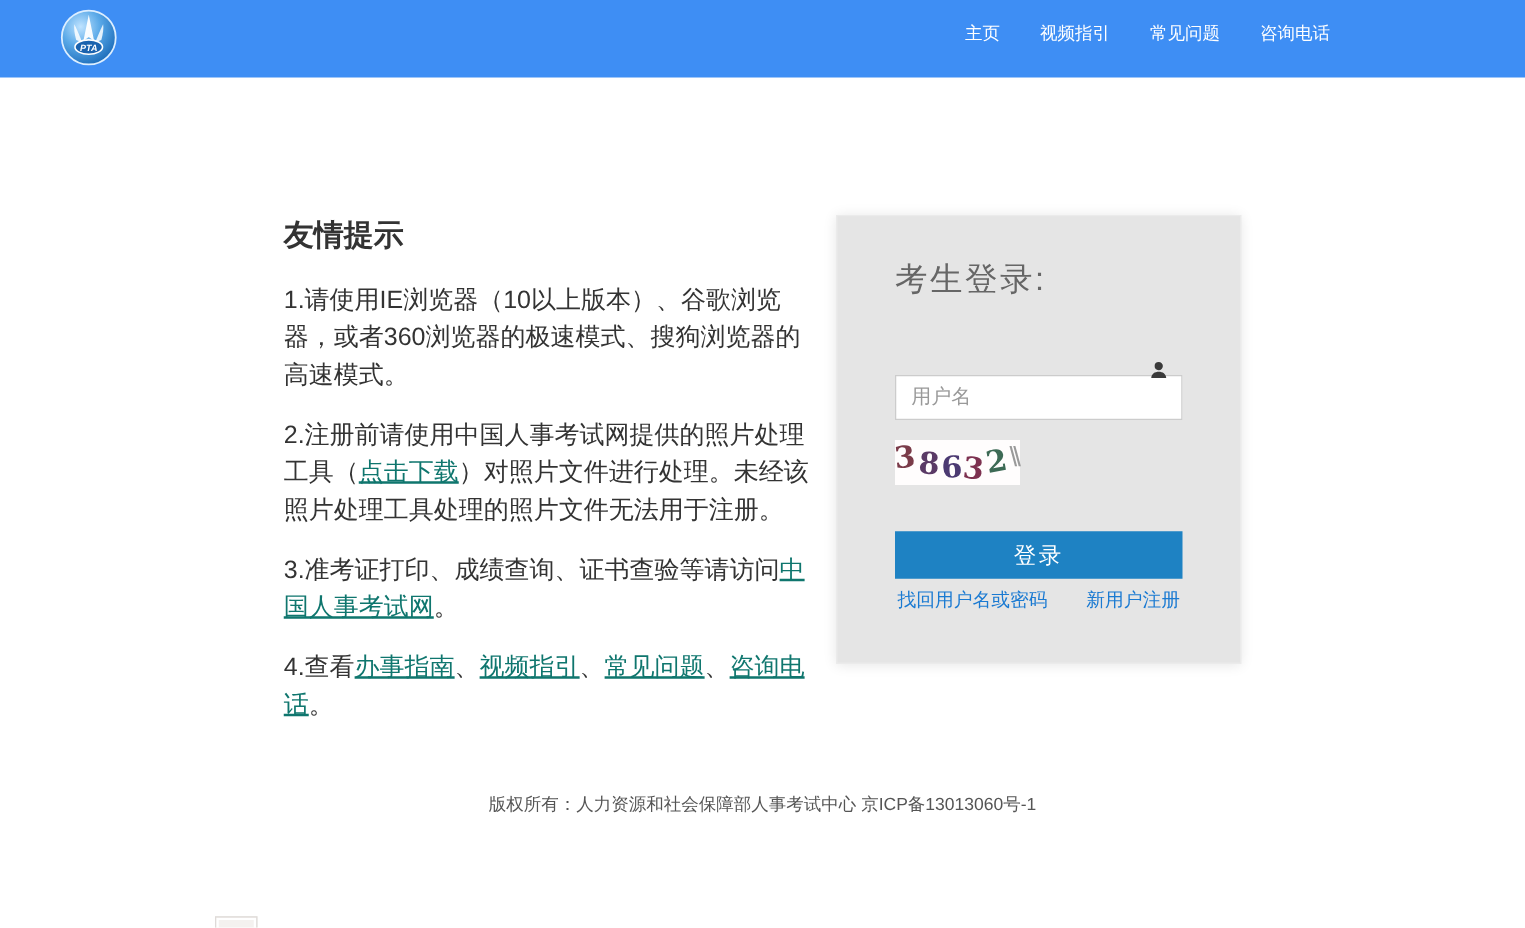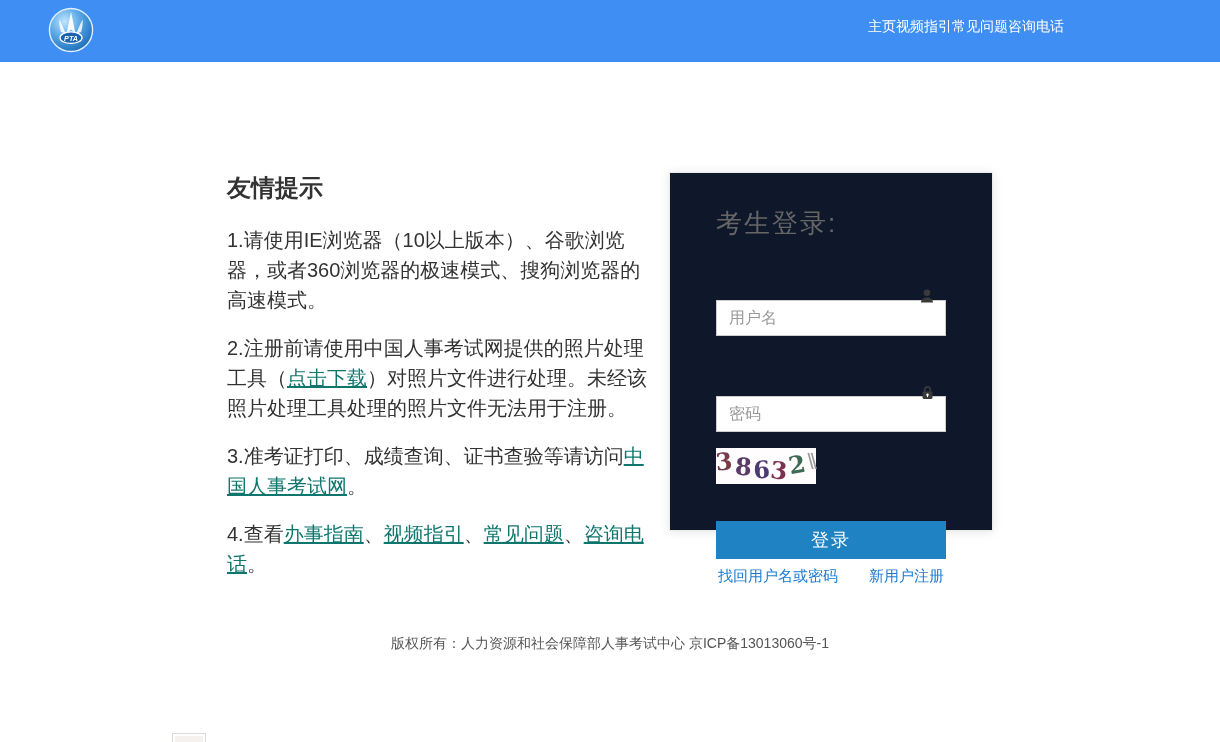--- a/index.html
+++ b/index.html
@@ -41,21 +41,21 @@
     font-weight: bold;
     margin-top: 4px;
     letter-spacing: 0.2px;
   }
   .header-nav {
     position: absolute;
     right: 156px; top: 0;
     height: 54px;
     display: flex;
     align-items: center;
-    gap: 0;
+    gap: 32px;
   }
   .nav-link {
     color: #fff;
     font-size: 14px;
     text-decoration: none;
     cursor: pointer;
   }
 
   
   .main-wrap {
@@ -85,21 +85,21 @@
     color: #0f766e;
     text-decoration: underline;
     cursor: pointer;
   }
 
   
   .login-card {
     margin-left: 22px;
     width: 324px;
     height: 359px;
-    background: #0f172a;
+    background: #e5e5e5;
     border: 1px solid #ebebeb;
     box-shadow: 0 1px 10px rgba(0,0,0,0.10);
     padding: 33px 46px 0 46px;
   }
   .login-heading {
     font-size: 26px;
     font-weight: 400;
     color: #666;
     letter-spacing: 2px;
     margin-bottom: 15px;
@@ -266,31 +266,20 @@
 
     <div class="field-row">
       <input type="text" placeholder="用户名" style="">
       <span class="field-icon">
         <svg viewBox="0 0 24 24" width="18" height="18" fill="#3a3a3a">
           <path d="M12 12.2a4.4 4.4 0 1 0 0-8.8 4.4 4.4 0 0 0 0 8.8zm-8 8.3c.3-4.4 3.8-6.6 8-6.6s7.7 2.2 8 6.6z"></path>
         </svg>
       </span>
     </div>
 
-    <div class="field-row">
-      <input type="password" placeholder="密码" style="">
-      <span class="field-icon">
-        <svg viewBox="0 0 24 24" width="17" height="17">
-          <path d="M8 11V8a4 4 0 0 1 8 0v3" fill="none" stroke="#3a3a3a" stroke-width="2.4"></path>
-          <rect x="5" y="10.5" width="14" height="10.5" rx="1.6" fill="#3a3a3a"></rect>
-          <circle cx="12" cy="15" r="1.7" fill="#ffffff"></circle>
-          <rect x="11.3" y="15.5" width="1.4" height="3" fill="#ffffff"></rect>
-        </svg>
-      </span>
-    </div>
 
     <div class="captcha-row">
       <div class="captcha-img">
           <span class="cap-d" style="color: rgb(122, 59, 73);">3</span>
           <span class="cap-d" style="color: rgb(90, 58, 102);">8</span>
           <span class="cap-d" style="color: rgb(76, 58, 114);">6</span>
           <span class="cap-d" style="color: rgb(125, 49, 80);">3</span>
           <span class="cap-d" style="color: rgb(61, 106, 85);">2</span>
           <span class="cap-noise">\\</span>
         </div>

